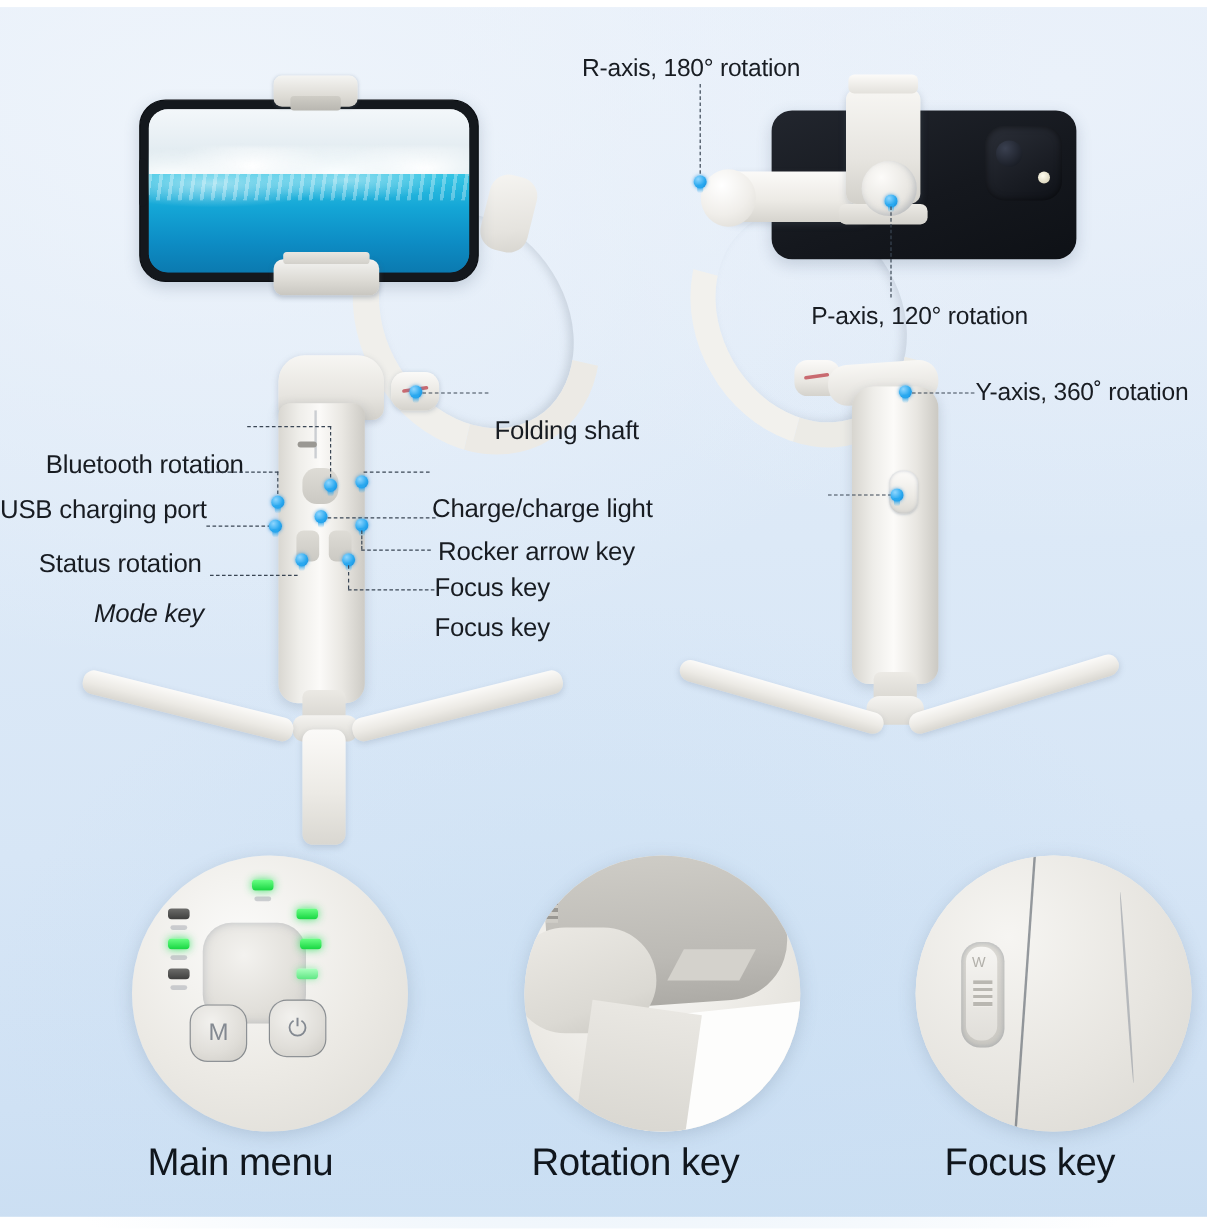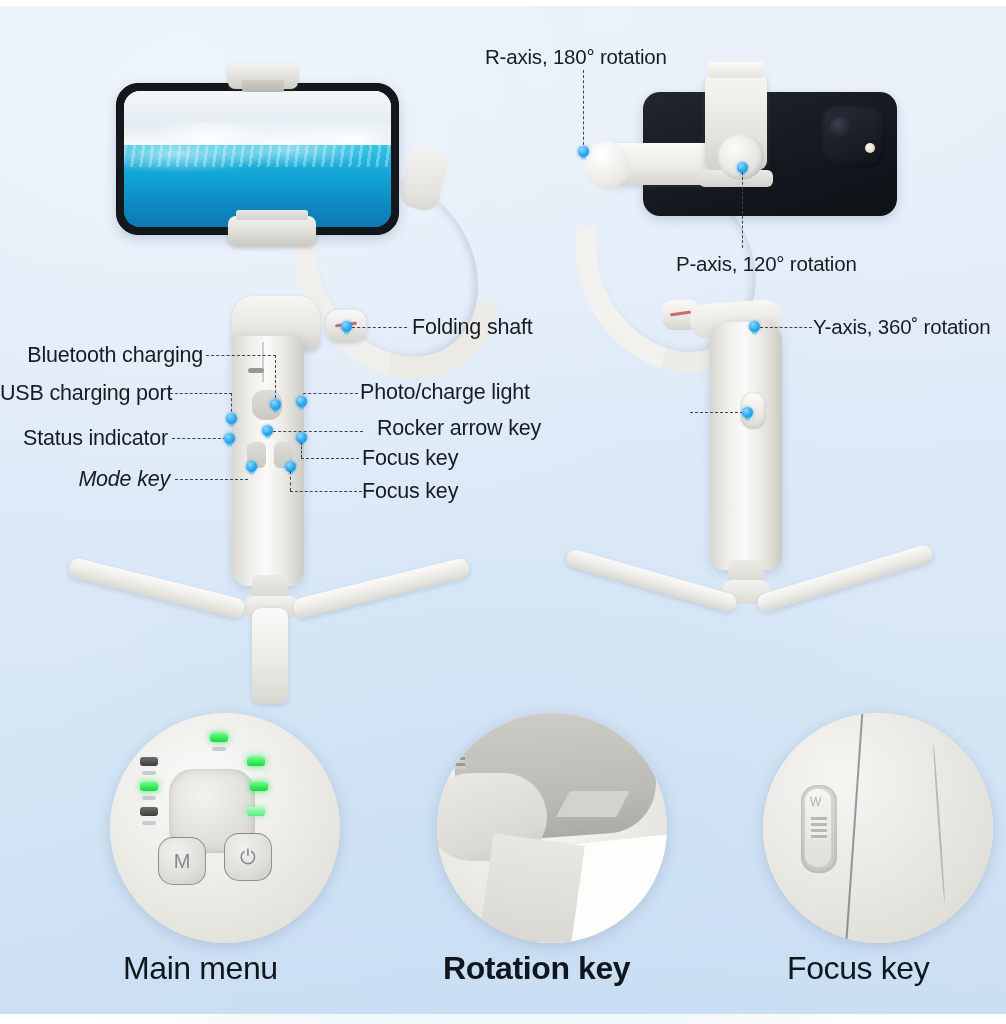--- a/index.html
+++ b/index.html
@@ -22,21 +22,21 @@
     pointer-events:none;
   }
   .layer{position:absolute;left:0;top:0;width:812px;height:1024px;}
 
   
   .lbl{
     position:absolute;color:#181c22;font-family:"Liberation Sans",sans-serif;
     white-space:nowrap;letter-spacing:-.2px;line-height:1;
   }
   .lbl.r{text-align:right;}
-  .s22{font-size:21.5px;}
+  .s22{font-size:21.5px;margin-top:32px;}
   .s21{font-size:20.5px;}
   .cap{
     position:absolute;color:#10161d;font-size:32px;letter-spacing:-.4px;
     font-family:"Liberation Sans",sans-serif;white-space:nowrap;
   }
 
   
   .dash-h{position:absolute;height:0;border-top:1.6px dashed #3a4654;}
   .dash-v{position:absolute;width:0;border-left:1.6px dashed #3a4654;}
   .dot{
@@ -366,39 +366,39 @@
     <div class="dash-h" style="left:690px;top:412px;width:53px;"></div>
     <div class="dot" style="left:742px;top:407px;"></div>
   </div>
 
   <div class="layer">
 
     <div class="dot" style="left:341px;top:321px;"></div>
     <div class="dash-h" style="left:352px;top:327px;width:55px;"></div>
     <div class="lbl s22" style="left:412px;top:317px;">Folding shaft</div>
 
-    <div class="lbl s22 r" style="left:0px;top:345px;width:203px;">Bluetooth charging</div>
+    <div class="lbl s22 r" style="left:0px;top:345px;width:203px;">Bluetooth rotation</div>
     <div class="dash-h" style="left:206px;top:355px;width:70px;"></div>
     <div class="dash-v" style="left:275px;top:355px;height:48px;"></div>
     <div class="dot" style="left:270px;top:399px;"></div>
 
     <div class="lbl s22 r" style="left:0px;top:383px;width:162px;">USB charging port</div>
     <div class="dash-h" style="left:170px;top:393px;width:62px;"></div>
     <div class="dash-v" style="left:231px;top:393px;height:24px;"></div>
     <div class="dot" style="left:226px;top:413px;"></div>
 
     <div class="dot" style="left:296px;top:396px;"></div>
     <div class="dash-h" style="left:303px;top:393px;width:55px;"></div>
-    <div class="lbl s22" style="left:360px;top:382px;">Photo/charge light</div>
+    <div class="lbl s22" style="left:360px;top:382px;">Charge/charge light</div>
 
     <div class="dot" style="left:262px;top:425px;"></div>
     <div class="dash-h" style="left:273px;top:431px;width:90px;"></div>
-    <div class="lbl s22" style="left:377px;top:418px;text-align:center;">Rocker arrow key</div>
-
-    <div class="lbl s22 r" style="left:0px;top:428px;width:168px;">Status indicator</div>
+    <div class="lbl s22" style="left:365px;top:418px;text-align:center;">Rocker arrow key</div>
+
+    <div class="lbl s22 r" style="left:0px;top:428px;width:168px;">Status rotation</div>
     <div class="dash-h" style="left:172px;top:438px;width:54px;"></div>
     <div class="dot" style="left:224px;top:433px;"></div>
 
     <div class="dot" style="left:296px;top:432px;"></div>
     <div class="dash-v" style="left:301px;top:442px;height:16px;"></div>
     <div class="dash-h" style="left:301px;top:458px;width:58px;"></div>
     <div class="lbl s22" style="left:362px;top:448px;">Focus key</div>
 
     <div class="lbl s22 r" style="left:0px;top:469px;width:170px;font-style:italic;">Mode key</div>
     <div class="dash-h" style="left:175px;top:479px;width:73px;"></div>
@@ -429,21 +429,21 @@
   <div class="cap" style="left:123px;top:950px;">Main menu</div>
 
   <div class="circ c2">
     <div class="blockA"></div>
     <div class="vent"></div>
     <div class="blockB"></div>
     <div class="fin"></div>
     <div class="whiteR"></div>
     <div class="blockC"></div>
   </div>
-  <div class="cap" style="left:443px;top:950px;font-weight:bold;">Rotation key</div>
+  <div class="cap" style="left:443px;top:950px;">Rotation key</div>
 
   <div class="circ c3">
     <div class="body"></div>
     <div class="seam1"></div>
     <div class="seam2"></div>
     <div class="slot"></div>
     <div class="knob"></div>
     <div class="wmark">W</div>
     <div class="ridge"></div>
   </div>

